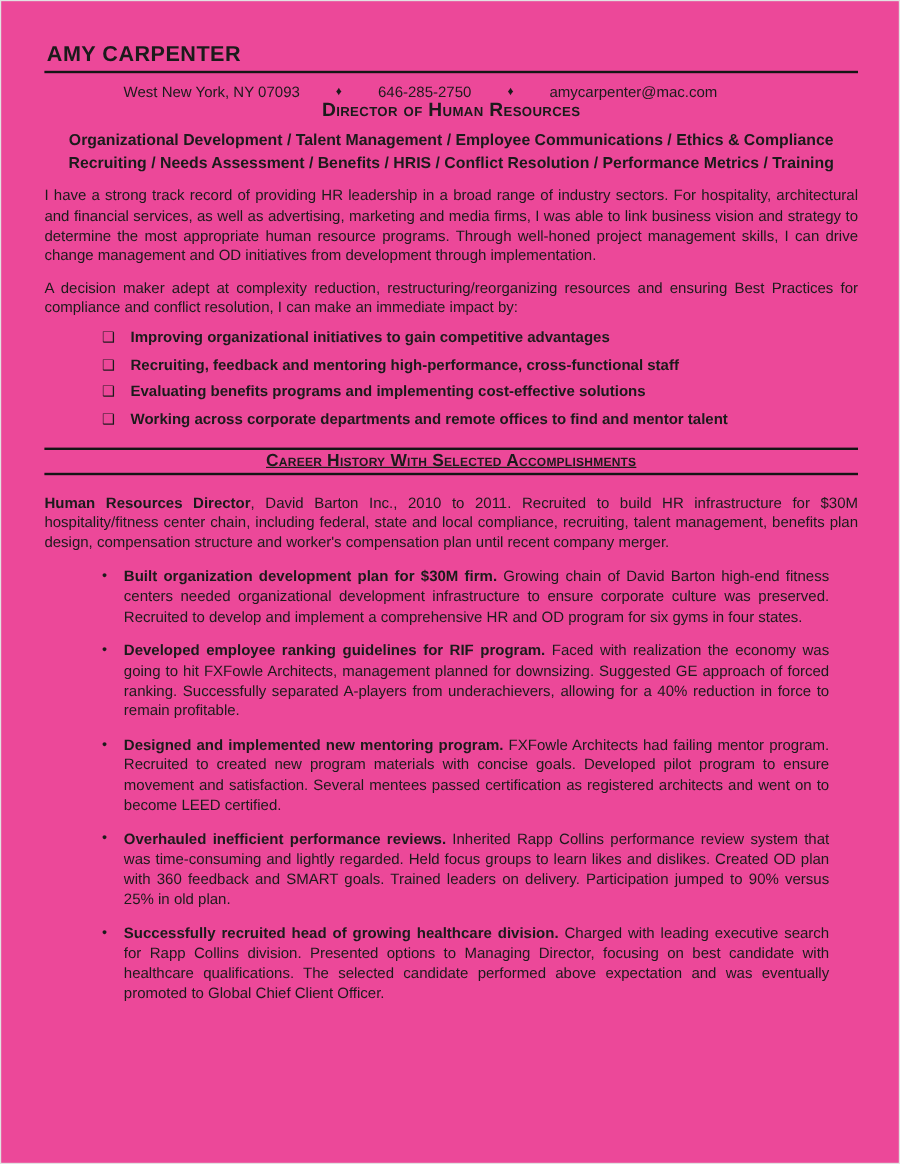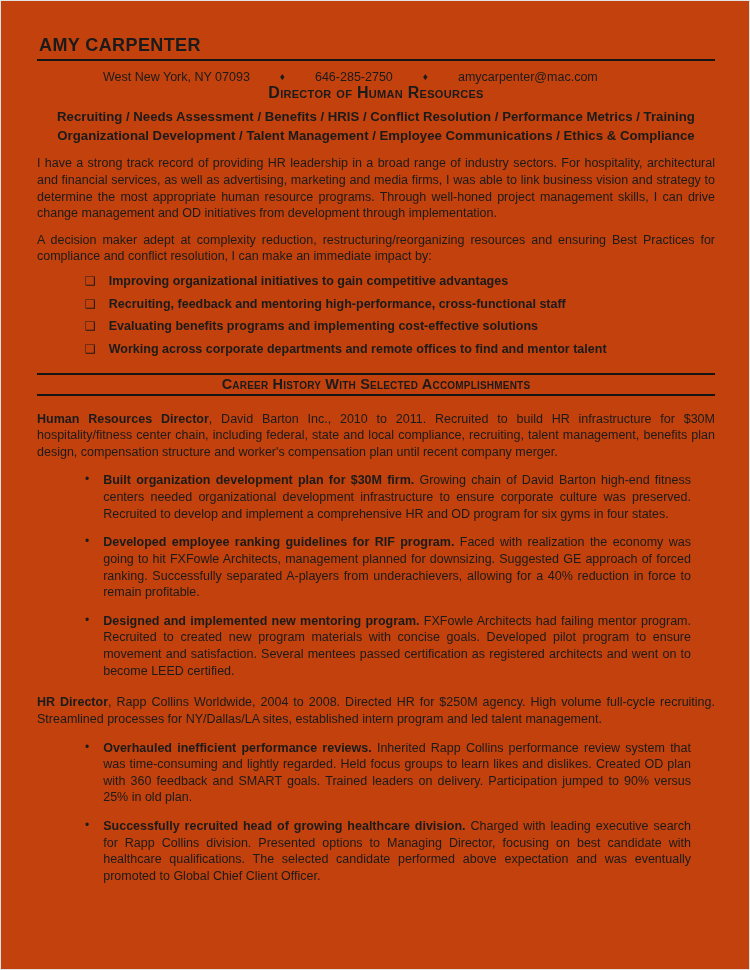--- a/index.html
+++ b/index.html
@@ -7,21 +7,21 @@
   body {
     background: #f2f2f2;
     font-family: "Liberation Sans", "DejaVu Sans", sans-serif;
     color: #1b1b1b;
     -webkit-font-smoothing: antialiased;
   }
   .page {
     width: 750px;
     height: 970px;
     margin: 0 auto;
-    background: #c2410c;
+    background: #ec4899;
     border: 1px solid #e2e2e2;
     padding: 34px 34px 20px 36px;
     overflow: hidden;
   }
   .name {
     font-size: 18px;
     font-weight: bold;
     letter-spacing: 0.4px;
     padding-left: 2px;
   }
@@ -72,20 +72,21 @@
   .sec {
     margin-top: 15px;
     border-top: 2px solid #151515;
     border-bottom: 2px solid #151515;
     text-align: center;
     font-weight: bold;
     font-variant: small-caps;
     font-size: 14.5px;
     letter-spacing: 0.2px;
     padding: 1px 0 2px 0;
+    text-decoration: underline;
   }
   .job {
     font-size: 12.5px;
     line-height: 1.33;
     text-align: justify;
     margin: 15px 0 0 0;
   }
   .lead { font-weight: bold; }
   .acc {
     display: flex;
@@ -111,22 +112,22 @@
       <span class="diamond">♦</span>
       <span>646-285-2750</span>
       <span class="diamond">♦</span>
       <span>amycarpenter@mac.com</span>
     </div>
   </header>
 
   <div class="doc-title">Director of Human Resources</div>
 
   <div class="skills">
+    <div>Organizational Development / Talent Management / Employee Communications / Ethics &amp; Compliance</div>
     <div>Recruiting / Needs Assessment / Benefits / HRIS / Conflict Resolution / Performance Metrics / Training</div>
-    <div>Organizational Development / Talent Management / Employee Communications / Ethics &amp; Compliance</div>
   </div>
 
   <p class="para">I have a strong track record of providing HR leadership in a broad range of industry sectors. For hospitality, architectural and financial services, as well as advertising, marketing and media firms, I was able to link business vision and strategy to determine the most appropriate human resource programs. Through well-honed project management skills, I can drive change management and OD initiatives from development through implementation.</p>
   <p class="para">A decision maker adept at complexity reduction, restructuring/reorganizing resources and ensuring Best Practices for compliance and conflict resolution, I can make an immediate impact by:</p>
 
   <div class="impact">
     <div class="impact-row">
       <span class="chk">❑</span>
       <span>Improving organizational initiatives to gain competitive advantages</span>
     </div>
@@ -157,21 +158,20 @@
   <div class="acc">
     <span class="bullet">•</span>
     <span class="acc-text"><span class="lead">Developed employee ranking guidelines for RIF program.</span><span> Faced with realization the economy was going to hit FXFowle Architects, management planned for downsizing. Suggested GE approach of forced ranking.  Successfully separated A-players from underachievers, allowing for a 40% reduction in force to remain profitable.</span></span>
   </div>
 
   <div class="acc">
     <span class="bullet">•</span>
     <span class="acc-text"><span class="lead">Designed and implemented new mentoring program.</span><span> FXFowle Architects had failing mentor program. Recruited to created new program materials with concise goals. Developed pilot program to ensure movement and satisfaction. Several mentees passed certification as registered architects and went on to become LEED certified.</span></span>
   </div>
 
-  <p class="job"><span class="lead">HR Director</span><span>, Rapp Collins Worldwide, 2004 to 2008. Directed HR for $250M agency. High volume full-cycle recruiting. Streamlined processes for NY/Dallas/LA sites, established intern program and led talent management.</span></p>
 
   <div class="acc">
     <span class="bullet">•</span>
     <span class="acc-text"><span class="lead">Overhauled inefficient performance reviews.</span><span> Inherited Rapp Collins performance review system that was time-consuming and lightly regarded. Held focus groups to learn likes and dislikes. Created OD plan with 360 feedback and SMART goals. Trained leaders on delivery. Participation jumped to 90% versus 25% in old plan.</span></span>
   </div>
 
   <div class="acc">
     <span class="bullet">•</span>
     <span class="acc-text"><span class="lead">Successfully recruited head of growing healthcare division.</span><span> Charged with leading executive search for Rapp Collins division. Presented options to Managing Director, focusing on best candidate with healthcare qualifications. The selected candidate performed above expectation and was eventually promoted to Global Chief Client Officer.</span></span>
   </div>

